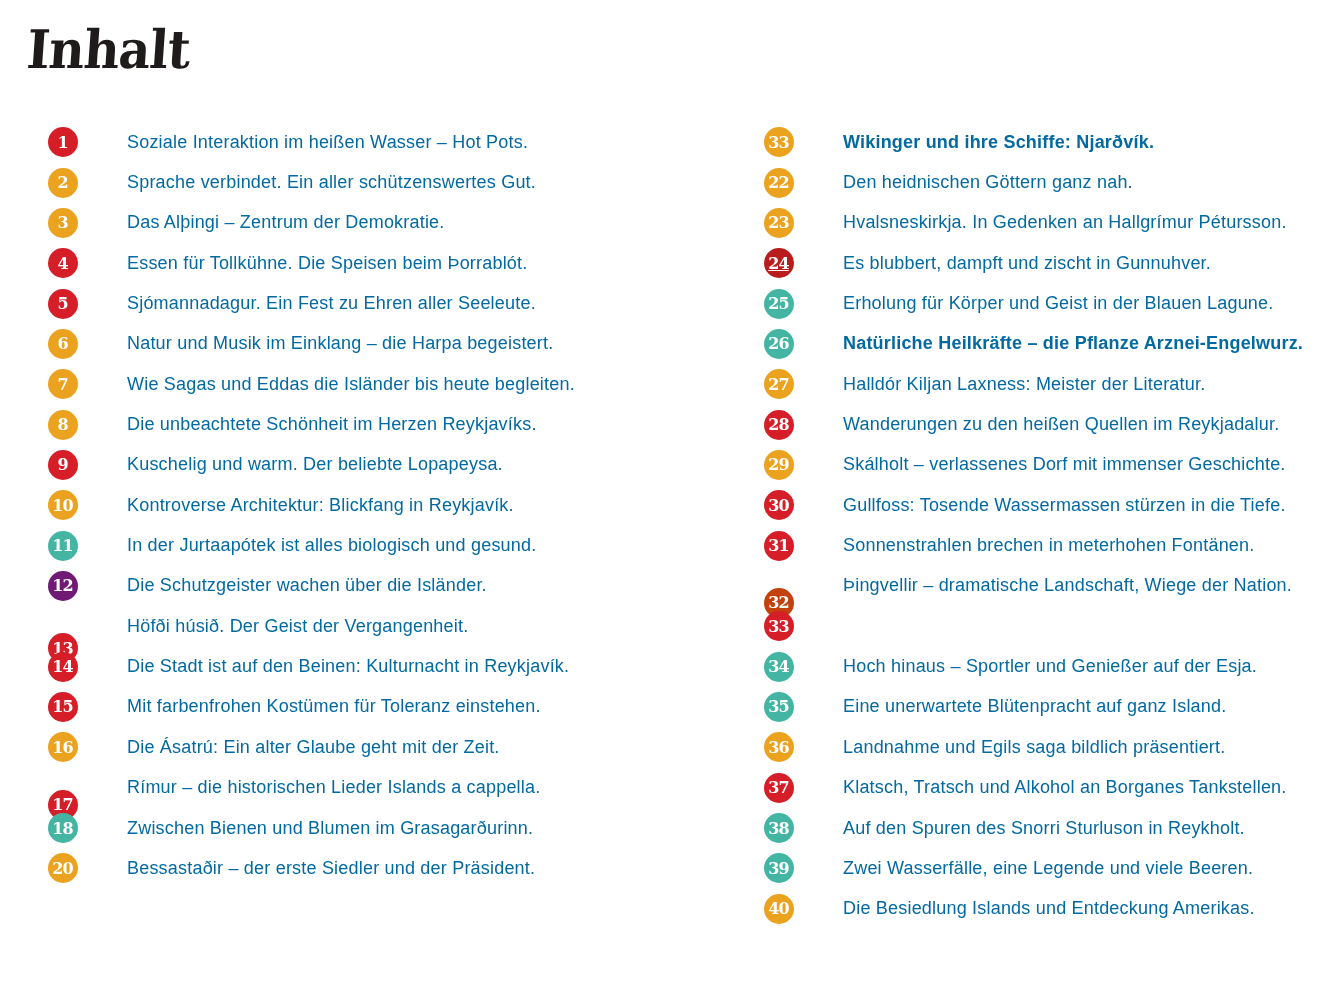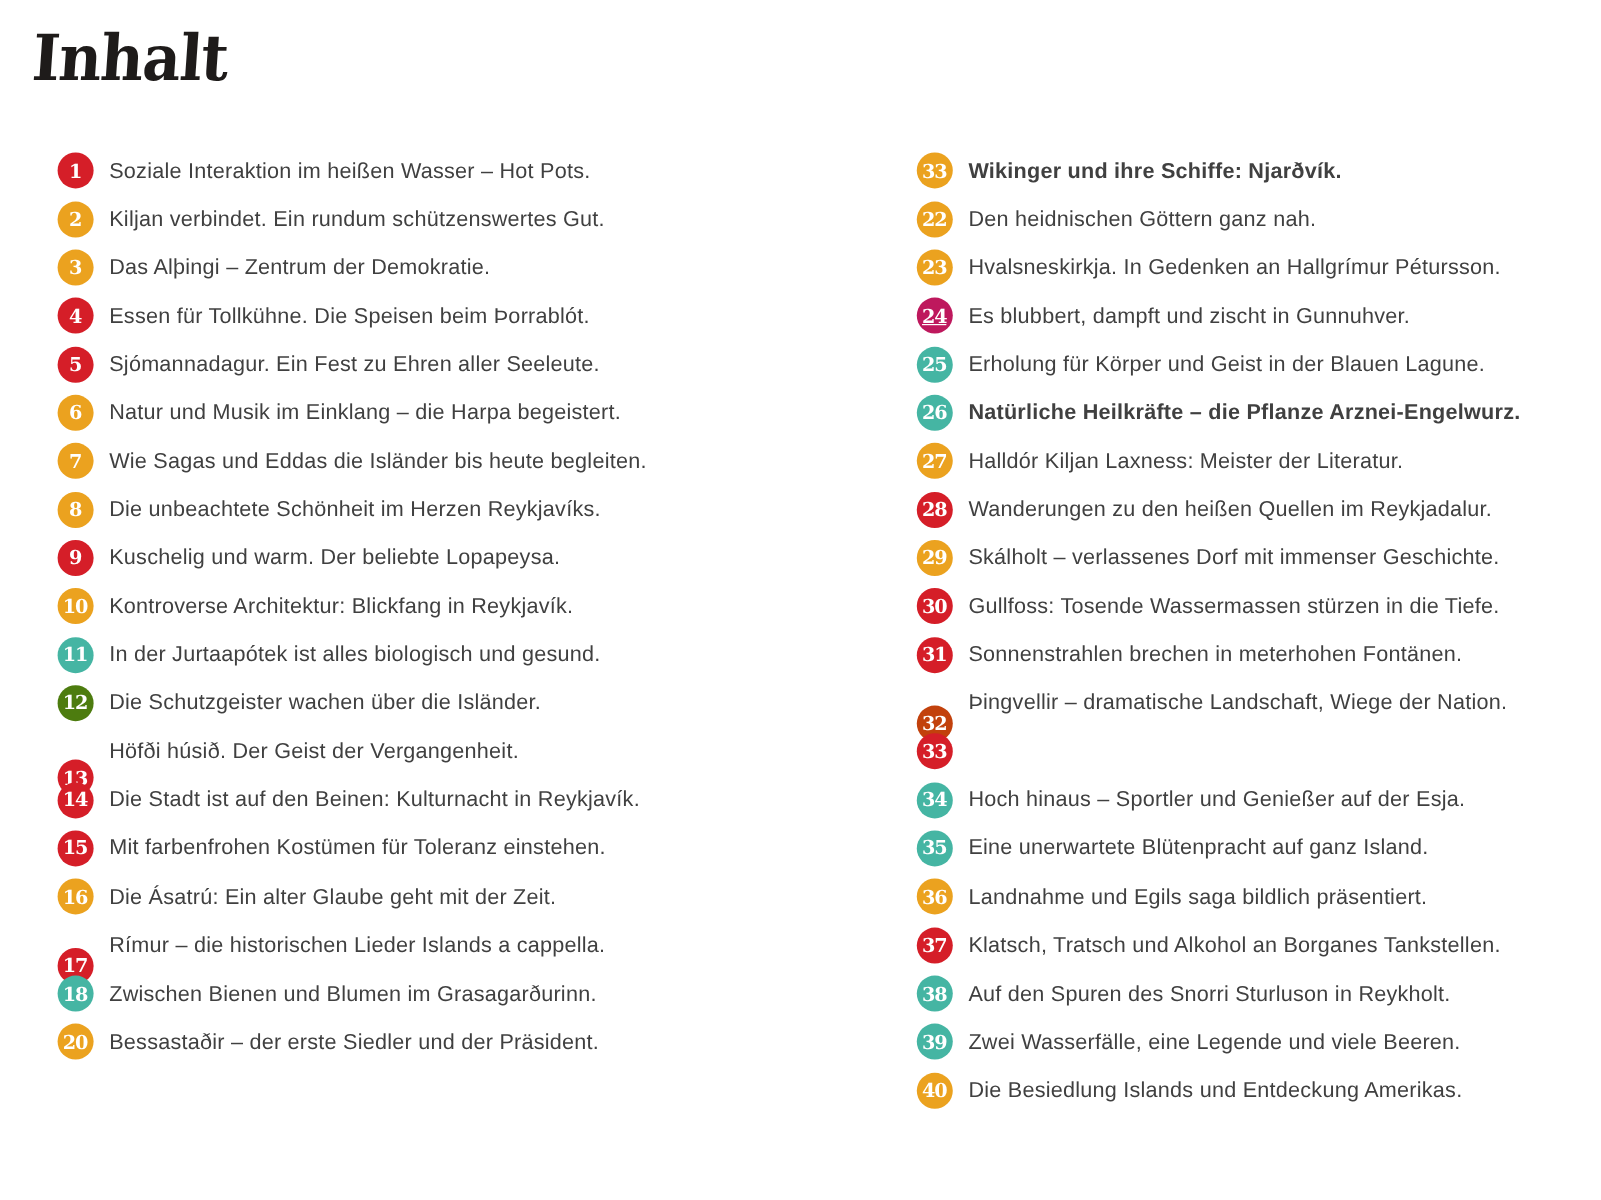--- a/index.html
+++ b/index.html
@@ -62,39 +62,40 @@
     color: #ffffff;
     font-family: "DejaVu Serif", serif;
     font-weight: 700;
     font-size: 16px;
     letter-spacing: -1px;
     padding-right: 1px;
     box-sizing: border-box;
   }
   .txt {
     font-size: 18px;
-    color: #404040;
+    color: #0369a1;
     letter-spacing: 0.2px;
+    margin-left: 36px;
   }
   .row.bold .txt { font-weight: 700; }
 </style>
 </head>
 <body>
 
 <div class="page">
   <h1 class="title">Inhalt</h1>
   <div class="columns">
     <ol class="col left" id="col-left">
         <li class="row">
     <span class="num" style="background: rgb(213, 30, 40);">1</span>
     <span class="txt">Soziale Interaktion im heißen Wasser – Hot Pots.</span>
   </li>
         <li class="row">
     <span class="num" style="background: rgb(235, 162, 31);">2</span>
-    <span class="txt">Kiljan verbindet. Ein rundum schützenswertes Gut.</span>
+    <span class="txt">Sprache verbindet. Ein aller schützenswertes Gut.</span>
   </li>
         <li class="row">
     <span class="num" style="background: rgb(235, 162, 31);">3</span>
     <span class="txt">Das Alþingi – Zentrum der Demokratie.</span>
   </li>
         <li class="row">
     <span class="num" style="background: rgb(213, 30, 40);">4</span>
     <span class="txt">Essen für Tollkühne. Die Speisen beim Þorrablót.</span>
   </li>
         <li class="row">
@@ -119,21 +120,21 @@
   </li>
         <li class="row">
     <span class="num" style="background: rgb(235, 162, 31);">10</span>
     <span class="txt">Kontroverse Architektur: Blickfang in Reykjavík.</span>
   </li>
         <li class="row">
     <span class="num" style="background: rgb(69, 181, 163);">11</span>
     <span class="txt">In der Jurtaapótek ist alles biologisch und gesund.</span>
   </li>
         <li class="row">
-    <span class="num" style="background: #4d7c0f;">12</span>
+    <span class="num" style="background: #701a75;">12</span>
     <span class="txt">Die Schutzgeister wachen über die Isländer.</span>
   </li>
         <li class="row">
     <span class="num" style="background: rgb(213, 30, 40); margin-top: 44px;">13</span>
     <span class="txt">Höfði húsið. Der Geist der Vergangenheit.</span>
   </li>
         <li class="row">
     <span class="num" style="background: rgb(213, 30, 40);">14</span>
     <span class="txt">Die Stadt ist auf den Beinen: Kulturnacht in Reykjavík.</span>
   </li>
@@ -165,21 +166,21 @@
   </li>
         <li class="row">
     <span class="num" style="background: rgb(235, 162, 31);">22</span>
     <span class="txt">Den heidnischen Göttern ganz nah.</span>
   </li>
         <li class="row">
     <span class="num" style="background: rgb(235, 162, 31);">23</span>
     <span class="txt">Hvalsneskirkja. In Gedenken an Hallgrímur Pétursson.</span>
   </li>
         <li class="row">
-    <span class="num" style="background: #be185d; text-decoration: underline;">24</span>
+    <span class="num" style="background: #b91c1c; text-decoration: underline;">24</span>
     <span class="txt">Es blubbert, dampft und zischt in Gunnuhver.</span>
   </li>
         <li class="row">
     <span class="num" style="background: rgb(69, 181, 163);">25</span>
     <span class="txt">Erholung für Körper und Geist in der Blauen Lagune.</span>
   </li>
         <li class="row bold">
     <span class="num" style="background: rgb(69, 181, 163);">26</span>
     <span class="txt">Natürliche Heilkräfte – die Pflanze Arznei-Engelwurz.</span>
   </li>

